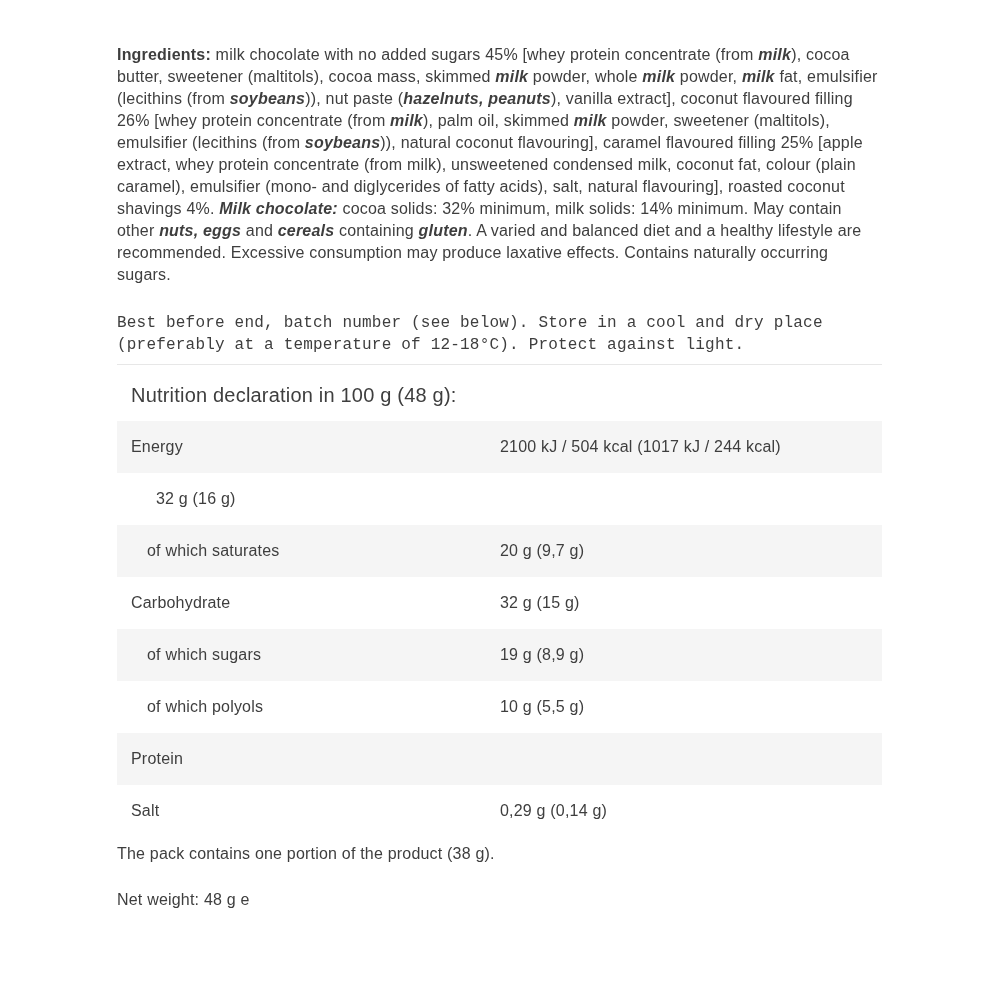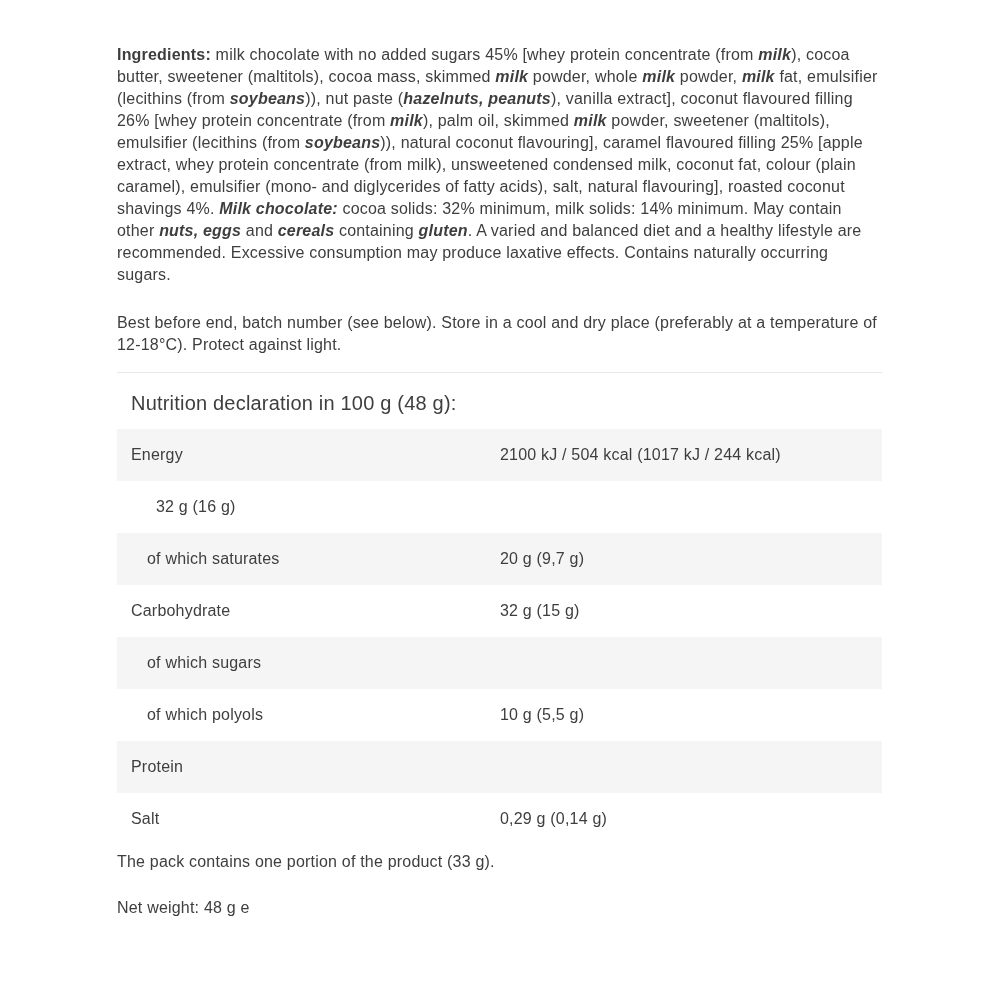--- a/index.html
+++ b/index.html
@@ -29,21 +29,22 @@
     width: 765px;
   }
   .para {
     font-size: 16px;
     line-height: 22px;
     letter-spacing: 0.2px;
     margin: 0 0 26px 0;
     color: var(--text);
   }
   .para.storage {
-    margin-bottom: 16px;
+    margin-bottom: 8px;
+    font-family: Liberation Mono, monospace;
   }
   .nutrition-header {
     border-top: 1px solid var(--divider);
     padding: 19px 0 15px 14px;
     font-size: 20px;
     line-height: 22px;
     letter-spacing: 0.2px;
   }
   .nutrition-table {
     width: 100%;
@@ -104,33 +105,34 @@
         <div class="row sub">
           <div class="cell label">of which saturates</div>
           <div class="cell value">20 g (9,7 g)</div>
         </div>
         <div class="row">
           <div class="cell label">Carbohydrate</div>
           <div class="cell value">32 g (15 g)</div>
         </div>
         <div class="row sub">
           <div class="cell label">of which sugars</div>
+          <div class="cell value">19 g (8,9 g)</div>
         </div>
         <div class="row sub">
           <div class="cell label">of which polyols</div>
           <div class="cell value">10 g (5,5 g)</div>
         </div>
         <div class="row">
           <div class="cell label">Protein</div>
         </div>
         <div class="row">
           <div class="cell label">Salt</div>
           <div class="cell value">0,29 g (0,14 g)</div>
         </div>
       </div>
     </div>
 
-    <p class="para portion">The pack contains one portion of the product (33 g).</p>
+    <p class="para portion">The pack contains one portion of the product (38 g).</p>
 
     <p class="para netweight">Net weight: 48 g e</p>
 
   </div>
 </div>
 
 </body></html>

